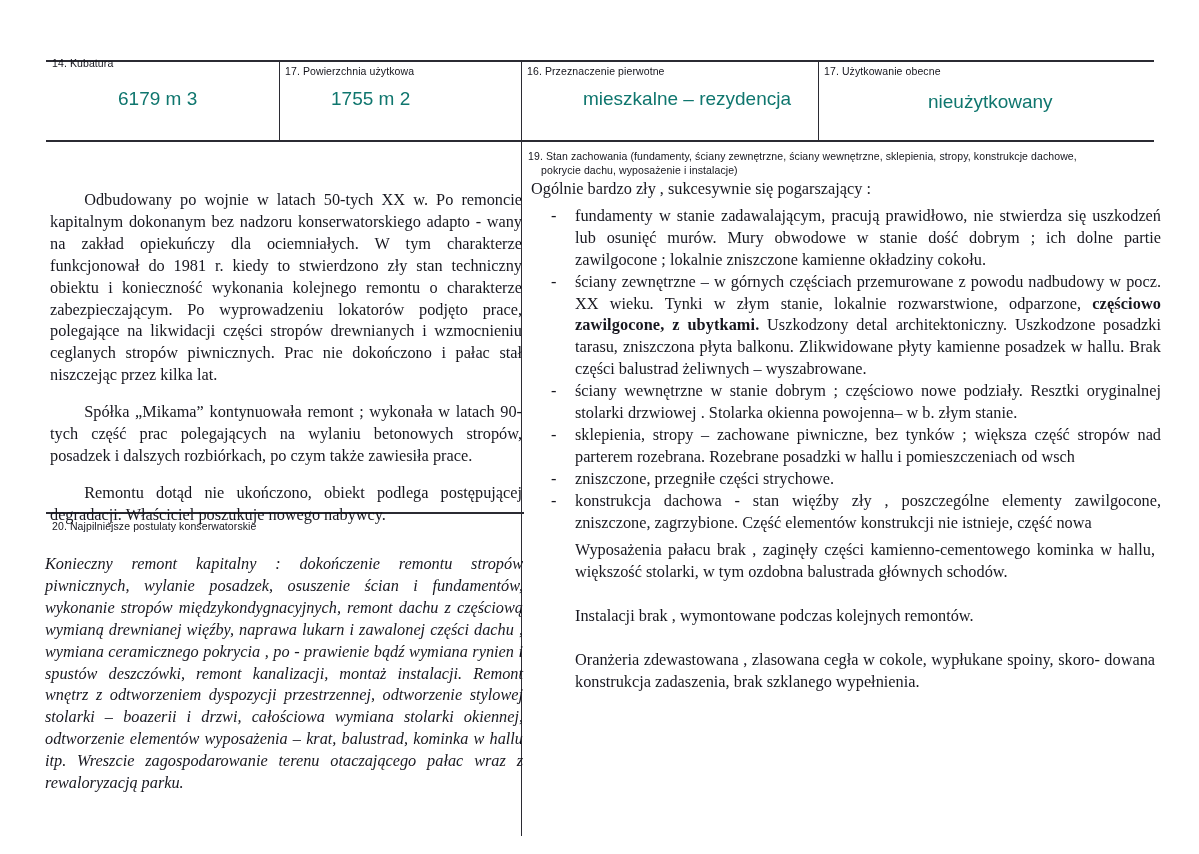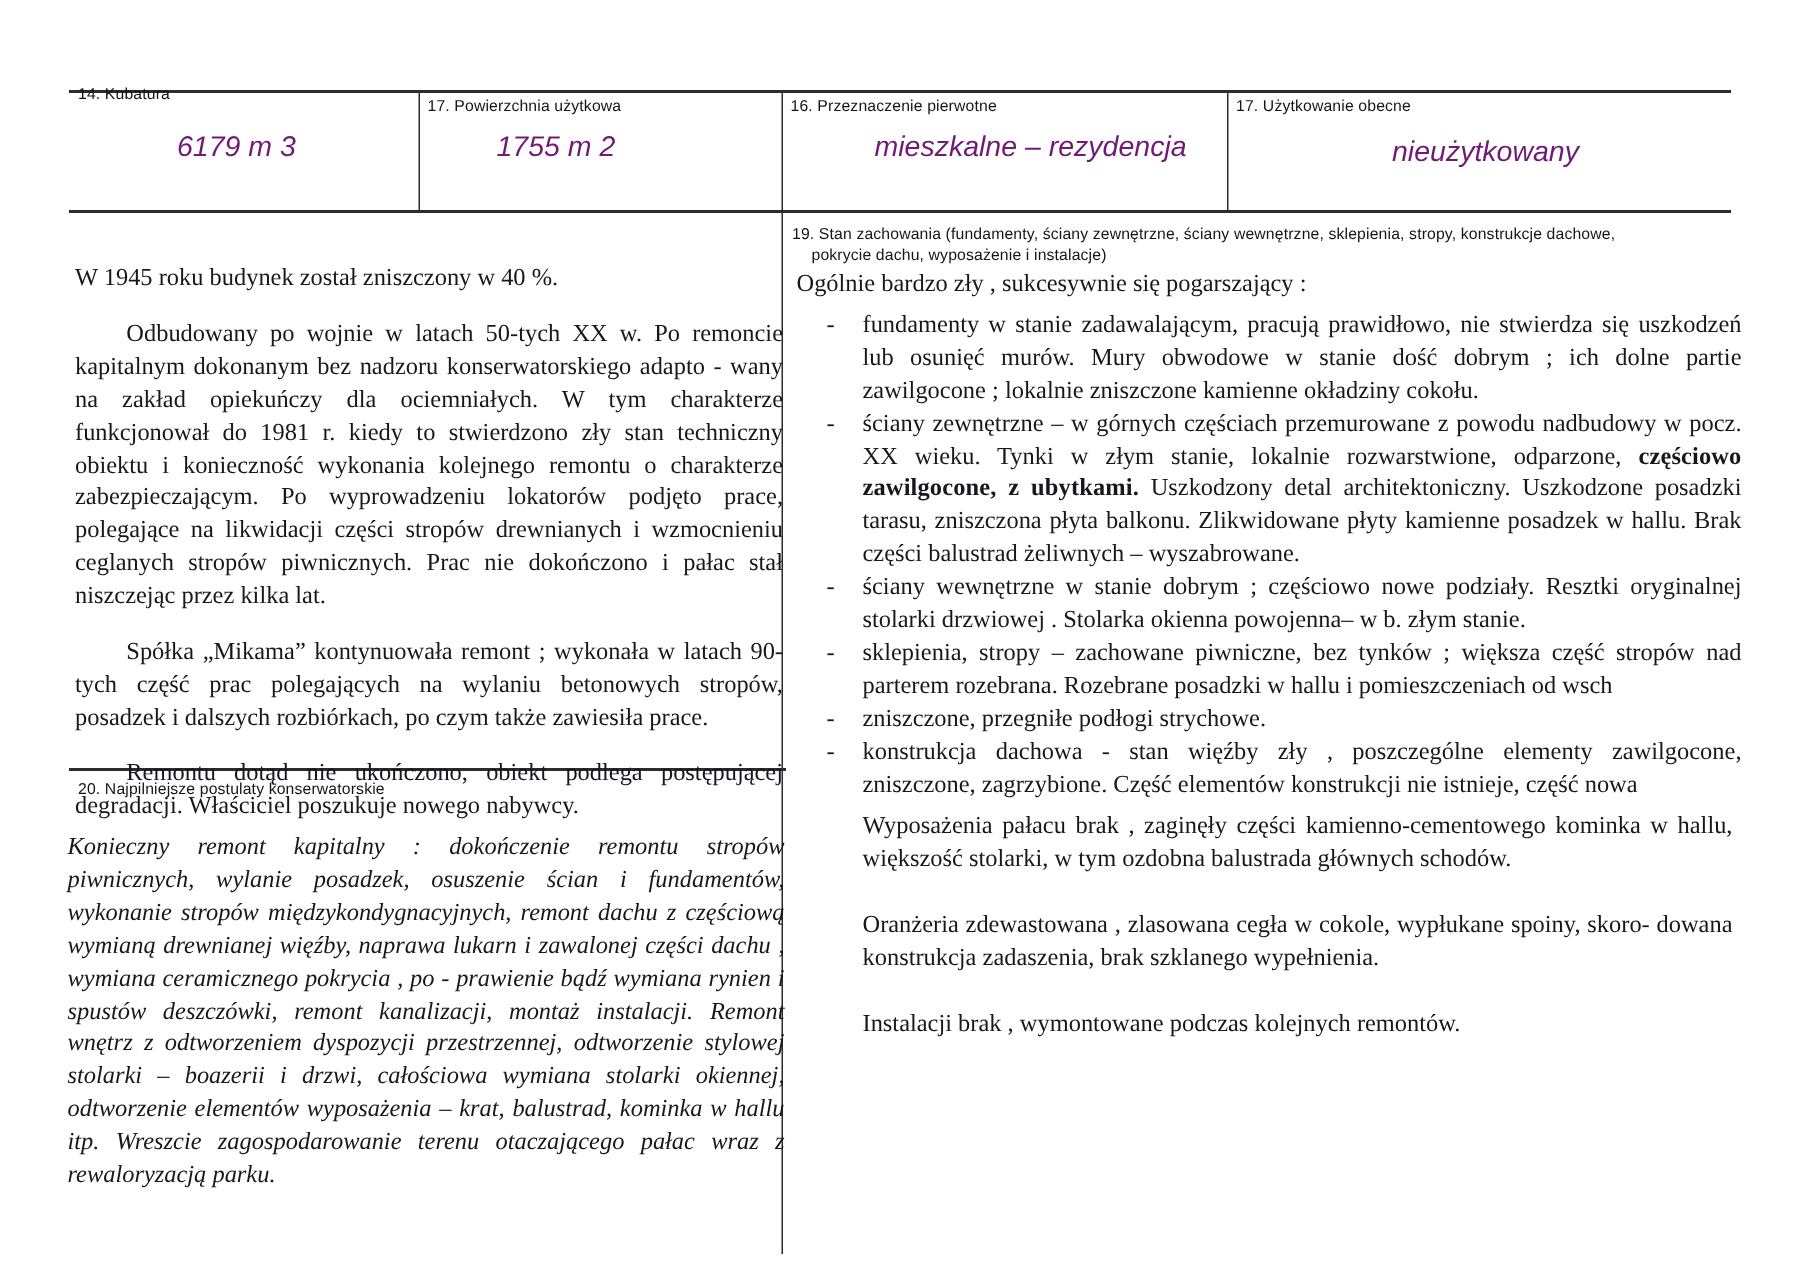--- a/index.html
+++ b/index.html
@@ -43,23 +43,22 @@
   }
   .field-label.wrap {
     white-space: normal;
   }
 
   
   .field-value {
     position: absolute;
     font-family: "Liberation Sans", "DejaVu Sans", sans-serif;
     font-size: 19px;
-    color: #701a75;
+    color: #0f766e;
     white-space: nowrap;
-    font-style: italic;
   }
 
   
   .body-col {
     position: absolute;
     font-family: "Liberation Serif", "DejaVu Serif", serif;
     font-size: 16.3px;
     line-height: 1.345;
     color: #17171f;
   }
@@ -120,21 +119,20 @@
   <div class="field-value" style="left:331px; top:88px;">1755   m 2</div>
 
   <div class="field-label" style="left:527px; top:64px;">16. Przeznaczenie pierwotne</div>
   <div class="field-value" style="left:583px; top:88px;">mieszkalne – rezydencja</div>
 
   <div class="field-label" style="left:824px; top:64px;">17. Użytkowanie obecne</div>
   <div class="field-value" style="left:928px; top:91px;">nieużytkowany</div>
 
 
   <div class="body-col" style="left:50px; top:174px; width:472px;">
-    <p class="p-just">W 1945 roku  budynek został  zniszczony w  40 %.</p>
     <p class="p-just indent gap-md">Odbudowany po wojnie w latach 50-tych XX w. Po remoncie kapitalnym dokonanym bez nadzoru konserwatorskiego adapto - wany na zakład opiekuńczy dla ociemniałych. W tym charakterze funkcjonował do 1981 r. kiedy to stwierdzono zły stan techniczny obiektu i konieczność wykonania kolejnego remontu o charakterze zabezpieczającym.  Po wyprowadzeniu lokatorów podjęto prace, polegające na likwidacji części stropów drewnianych i wzmocnieniu ceglanych stropów piwnicznych. Prac nie dokończono i pałac stał  niszczejąc przez kilka lat.</p>
     <p class="p-just indent gap-md">Spółka „Mikama” kontynuowała remont ; wykonała w latach 90-tych część prac polegających na wylaniu betonowych stropów, posadzek i dalszych rozbiórkach, po  czym  także  zawiesiła  prace.</p>
     <p class="p-just indent gap-md">Remontu dotąd nie ukończono, obiekt  podlega  postępującej degradacji. Właściciel  poszukuje  nowego nabywcy.</p>
   </div>
 
   <div class="field-label" style="left:52px; top:519px;">20. Najpilniejsze postulaty konserwatorskie</div>
 
   <div class="body-col" style="left:45px; top:553px; width:478px;font-style:italic;">
     <p class="p-just">Konieczny remont kapitalny : dokończenie remontu stropów piwnicznych, wylanie posadzek, osuszenie  ścian i fundamentów, wykonanie stropów międzykondygnacyjnych, remont dachu z częściową wymianą drewnianej więźby, naprawa lukarn i zawalonej części dachu , wymiana ceramicznego pokrycia , po - prawienie bądź wymiana rynien i spustów deszczówki, remont kanalizacji, montaż instalacji. Remont wnętrz z  odtworzeniem dyspozycji przestrzennej, odtworzenie stylowej stolarki – boazerii i drzwi, całościowa wymiana stolarki okiennej, odtworzenie elementów wyposażenia – krat, balustrad, kominka w hallu  itp. Wreszcie zagospodarowanie terenu otaczającego pałac wraz z rewaloryzacją parku.</p>
   </div>
@@ -152,27 +150,27 @@
       <li>
         <span class="dash">-</span><span>ściany zewnętrzne – w górnych częściach przemurowane z powodu nadbudowy w pocz. XX wieku.  Tynki w złym stanie, lokalnie rozwarstwione, odparzone, </span><span class="semi-bold">częściowo  zawilgocone,  z  ubytkami.</span><span> Uszkodzony detal architektoniczny. Uszkodzone posadzki tarasu, zniszczona płyta balkonu. Zlikwidowane płyty kamienne posadzek w hallu.  Brak części balustrad  żeliwnych – wyszabrowane.</span>
       </li>
       <li>
         <span class="dash">-</span><span>ściany wewnętrzne w stanie dobrym ; częściowo nowe podziały. Resztki oryginalnej stolarki drzwiowej . Stolarka  okienna  powojenna– w b. złym stanie.</span>
       </li>
       <li>
         <span class="dash">-</span><span>sklepienia, stropy – zachowane piwniczne, bez tynków ; większa część stropów nad parterem rozebrana. Rozebrane posadzki w hallu i pomieszczeniach od wsch</span>
       </li>
       <li>
-        <span class="dash">-</span><span>zniszczone, przegniłe podłogi strychowe.</span>
+        <span class="dash">-</span><span>zniszczone, przegniłe części strychowe.</span>
       </li>
       <li>
         <span class="dash">-</span><span>konstrukcja  dachowa  -  stan więźby  zły , poszczególne elementy  zawilgocone, zniszczone, zagrzybione.  Część elementów  konstrukcji nie istnieje, część nowa</span>
       </li>
     </ul>
   </div>
 
   <div class="body-col" style="left:575px; top:539px; width:580px;">
     <p class="p-just">Wyposażenia pałacu  brak , zaginęły części kamienno-cementowego kominka w hallu, większość stolarki, w tym ozdobna balustrada głównych schodów.</p>
+    <p class="p-just gap-lg">Instalacji  brak , wymontowane  podczas  kolejnych  remontów.</p>
     <p class="p-just gap-lg">Oranżeria zdewastowana , zlasowana cegła w cokole, wypłukane spoiny, skoro- dowana konstrukcja zadaszenia, brak szklanego wypełnienia.</p>
-    <p class="p-just gap-lg">Instalacji  brak , wymontowane  podczas  kolejnych  remontów.</p>
   </div>
 
 </div>
 
 </body></html>

